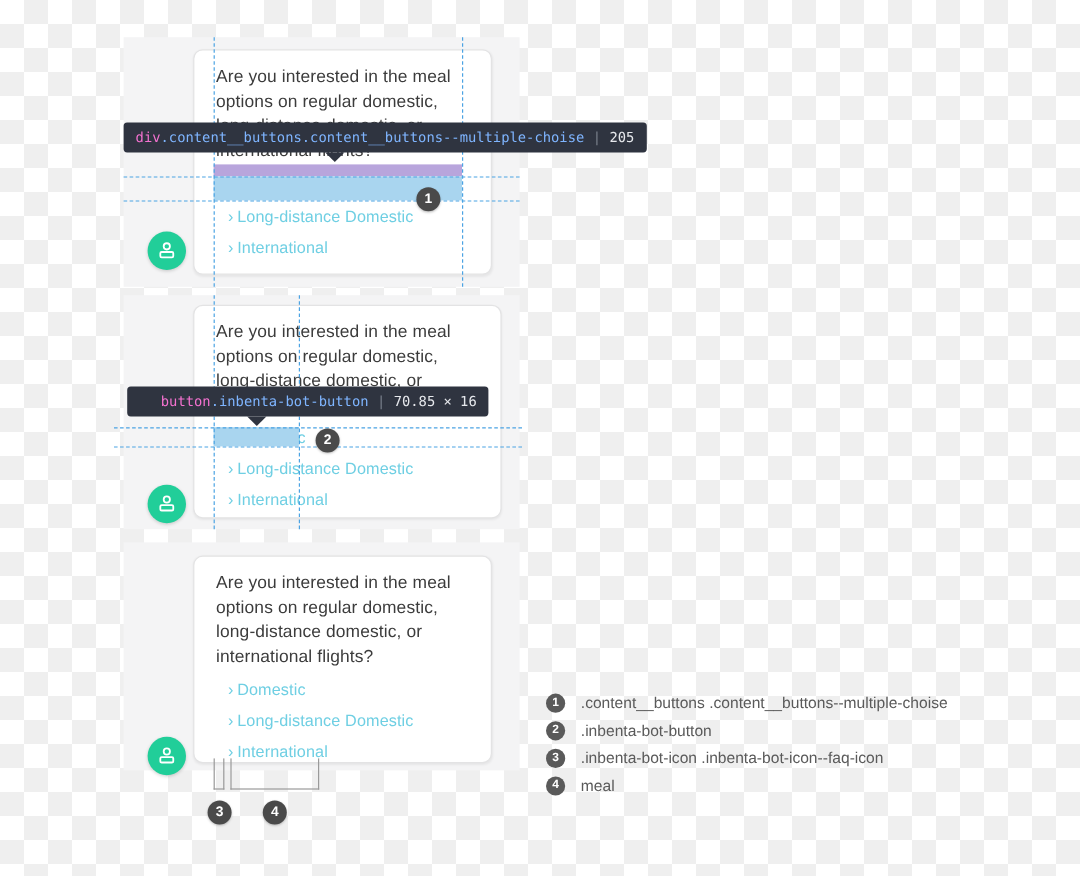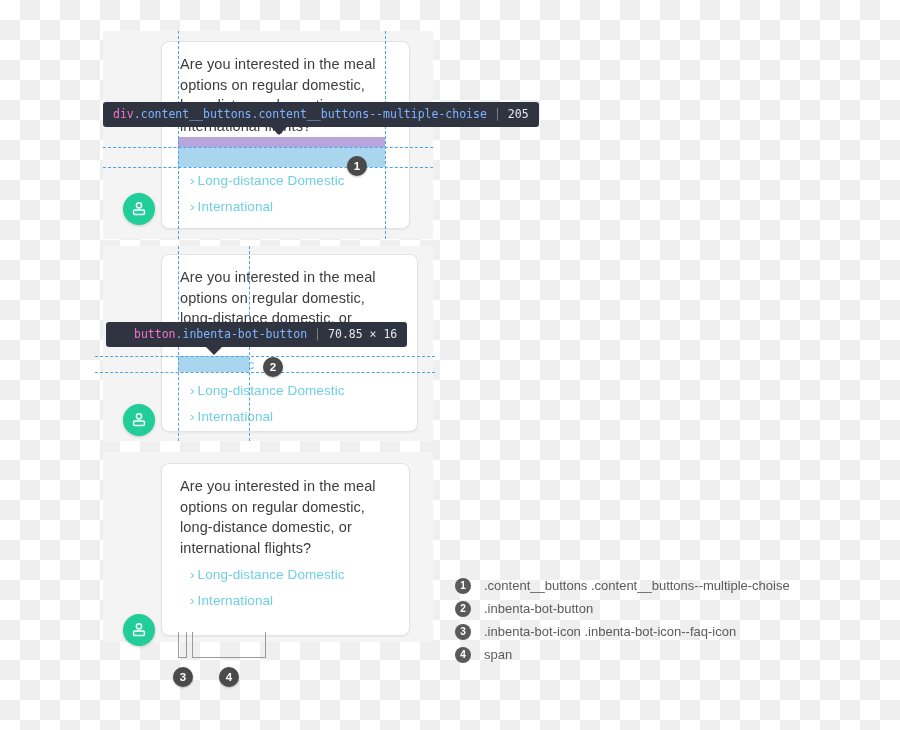--- a/index.html
+++ b/index.html
@@ -256,20 +256,23 @@
 <div class="tip-arrow" style="left:206px; top:347px;"></div>
 
 <div class="badge" style="left:263px; top:357px;">2</div>
 
 <div class="panel" id="panel-3"></div>
 
 <div class="bubble" id="bubble-3">
   <div class="bubble-text">Are you interested in the meal options on regular domestic, long-distance domestic, or international flights?</div>
   <div class="choice-list" style="top:98px;">
     <div class="choice">
+      <span class="chev">›</span><span>Domestic</span>
+    </div>
+    <div class="choice">
       <span class="chev">›</span><span>Long-distance Domestic</span>
     </div>
     <div class="choice">
       <span class="chev">›</span><span>International</span>
     </div>
   </div>
 </div>
 
 <div class="avatar" style="left:123px; top:614px;">
   <svg width="16" height="16" viewBox="0 0 16 16">
@@ -292,15 +295,15 @@
   <div class="legend-row">
     <div class="badge sm" style="position:absolute;">2</div>
     <div class="legend-label">.inbenta-bot-button</div>
   </div>
   <div class="legend-row">
     <div class="badge sm" style="position:absolute;">3</div>
     <div class="legend-label">.inbenta-bot-icon .inbenta-bot-icon--faq-icon</div>
   </div>
   <div class="legend-row">
     <div class="badge sm" style="position:absolute;">4</div>
-    <div class="legend-label">span</div>
+    <div class="legend-label">meal</div>
   </div>
 </div>
 
 </body></html>

